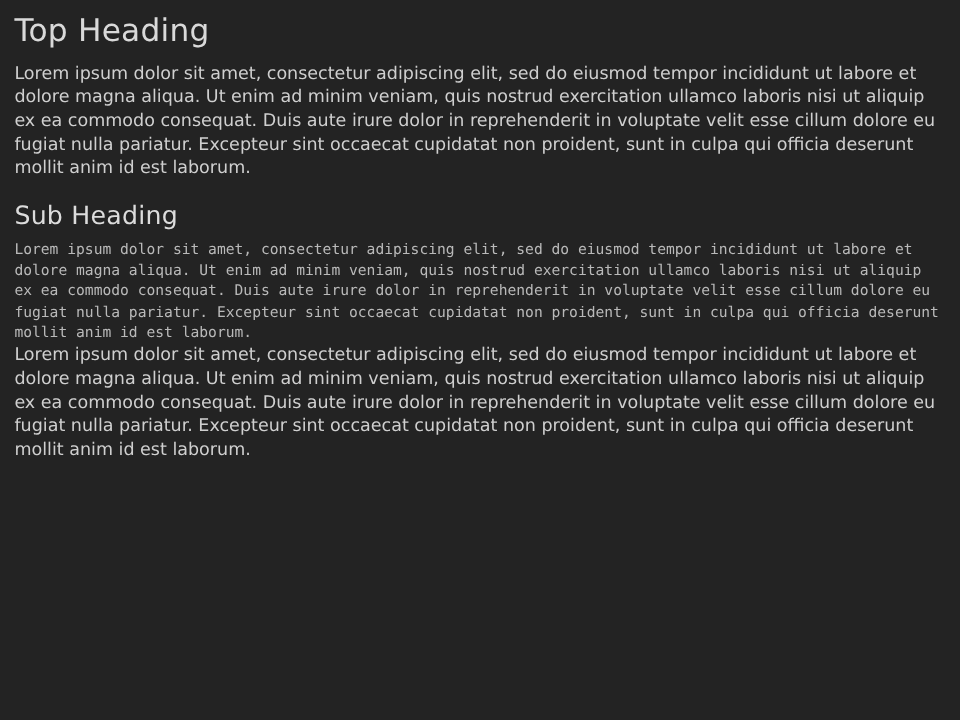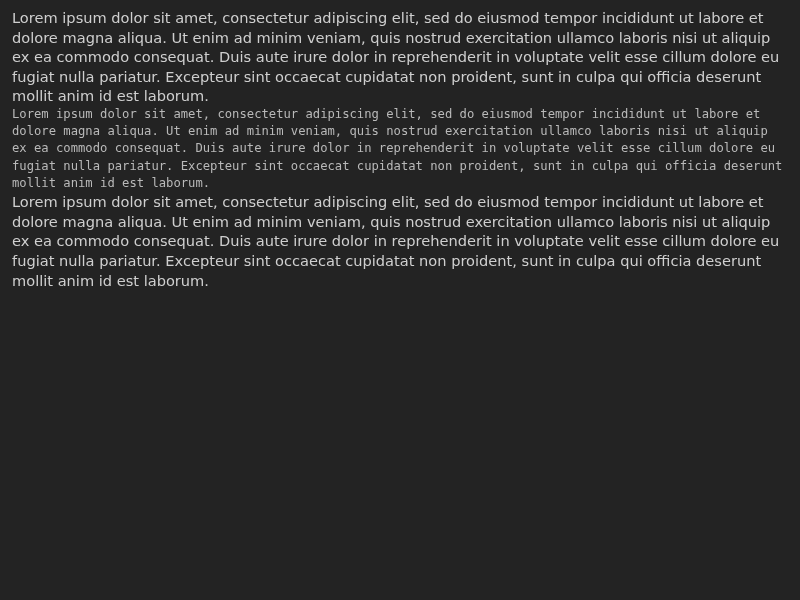--- a/index.html
+++ b/index.html
@@ -66,23 +66,25 @@
   }
   .spacer-bottom {
     height: 1px;
   }
 </style>
 </head>
 <body>
 
 <div class="page">
 
+  <h1 class="top-heading">Top Heading</h1>
 
   <p class="body-text">Lorem ipsum dolor sit amet, consectetur adipiscing elit, sed do eiusmod tempor incididunt ut labore et dolore magna aliqua. Ut enim ad minim veniam, quis nostrud exercitation ullamco laboris nisi ut aliquip ex ea commodo consequat. Duis aute irure dolor in reprehenderit in voluptate velit esse cillum dolore eu fugiat nulla pariatur. Excepteur sint occaecat cupidatat non proident, sunt in culpa qui officia deserunt mollit anim id est laborum.</p>
 
+  <h2 class="sub-heading">Sub Heading</h2>
 
   <p class="mono-text">Lorem ipsum dolor sit amet, consectetur adipiscing elit, sed do eiusmod tempor incididunt ut labore et dolore magna aliqua. Ut enim ad minim veniam, quis nostrud exercitation ullamco laboris nisi ut aliquip ex ea commodo consequat. Duis aute irure dolor in reprehenderit in voluptate velit esse cillum dolore eu fugiat nulla pariatur. Excepteur sint occaecat cupidatat non proident, sunt in culpa qui officia deserunt mollit anim id est laborum.</p>
 
 
   <p class="body-text">Lorem ipsum dolor sit amet, consectetur adipiscing elit, sed do eiusmod tempor incididunt ut labore et dolore magna aliqua. Ut enim ad minim veniam, quis nostrud exercitation ullamco laboris nisi ut aliquip ex ea commodo consequat. Duis aute irure dolor in reprehenderit in voluptate velit esse cillum dolore eu fugiat nulla pariatur. Excepteur sint occaecat cupidatat non proident, sunt in culpa qui officia deserunt mollit anim id est laborum.</p>
 
   <div class="spacer-bottom"></div>
 </div>
 
 </body></html>

